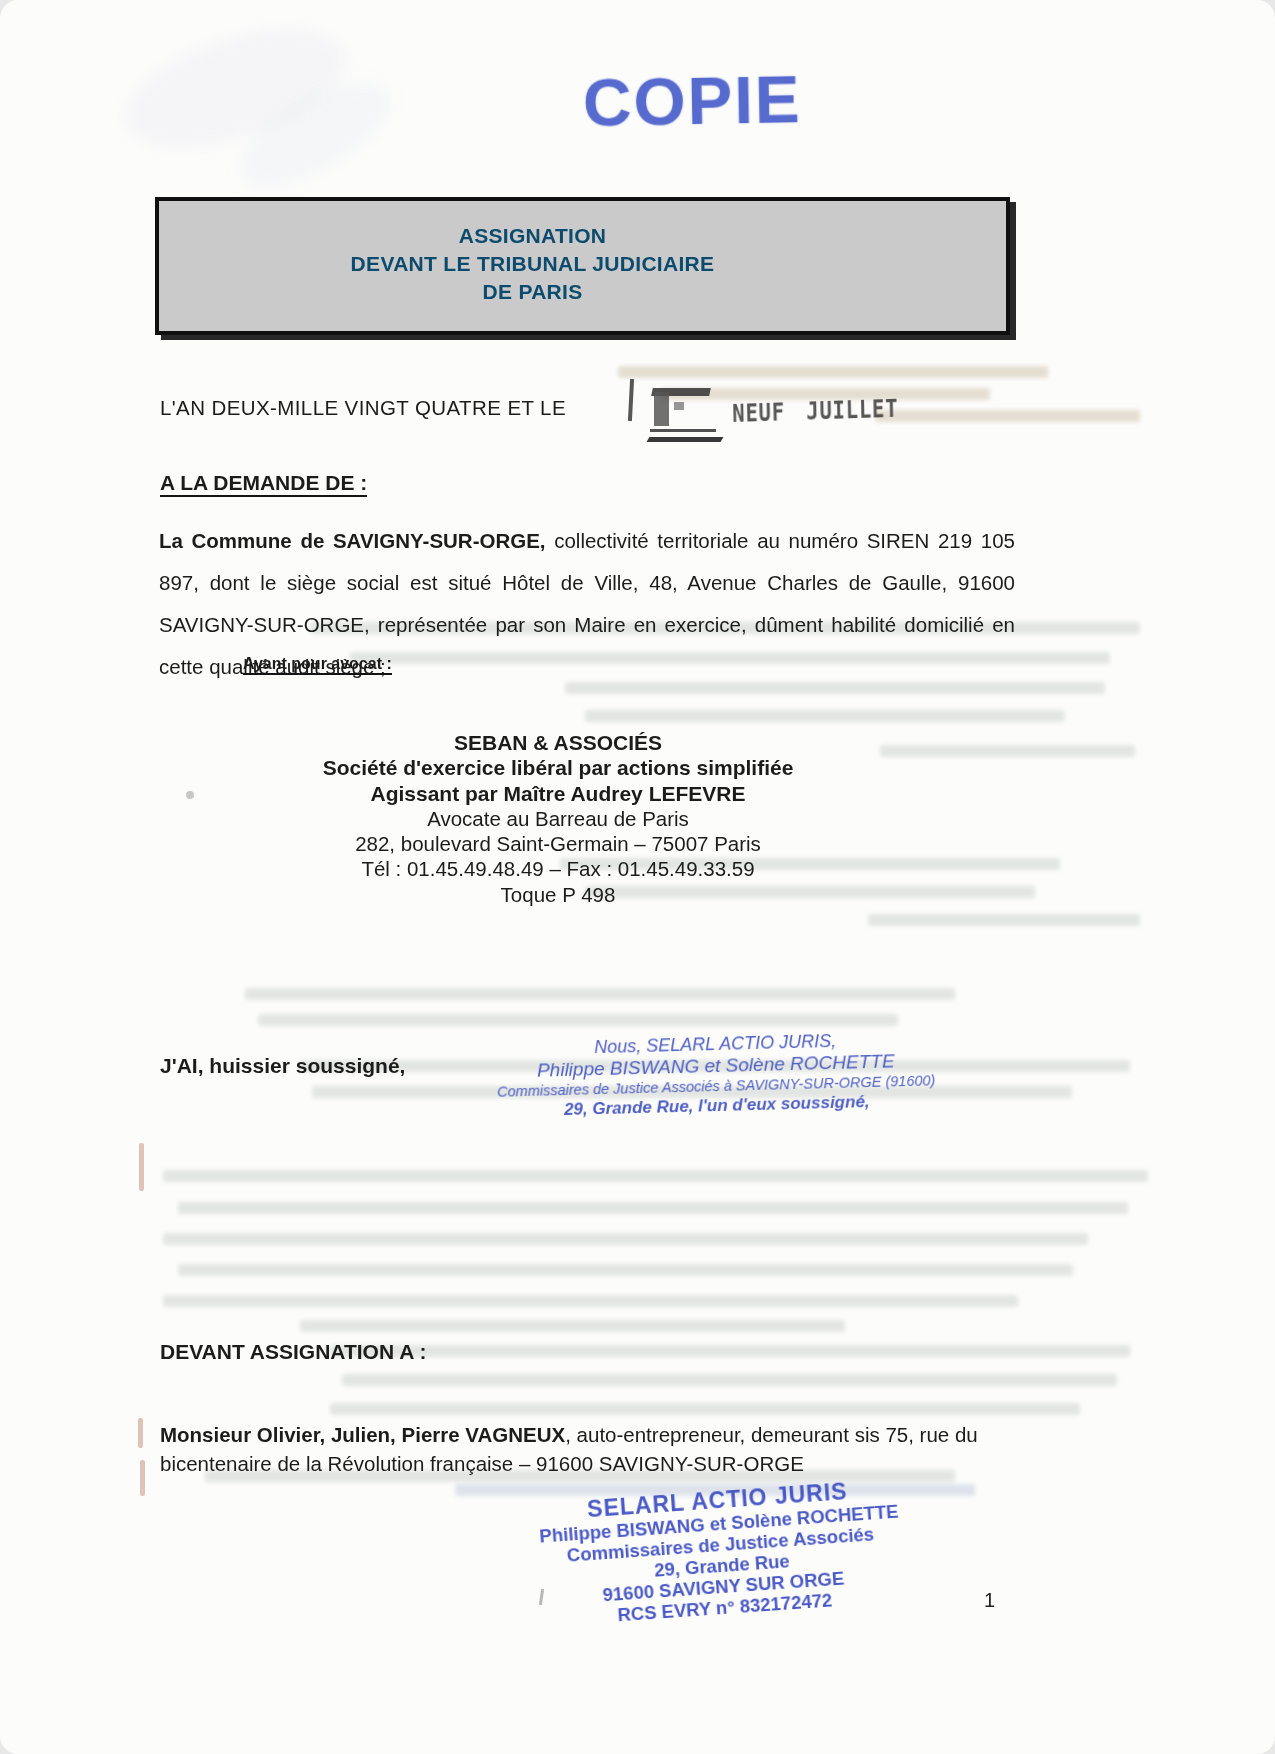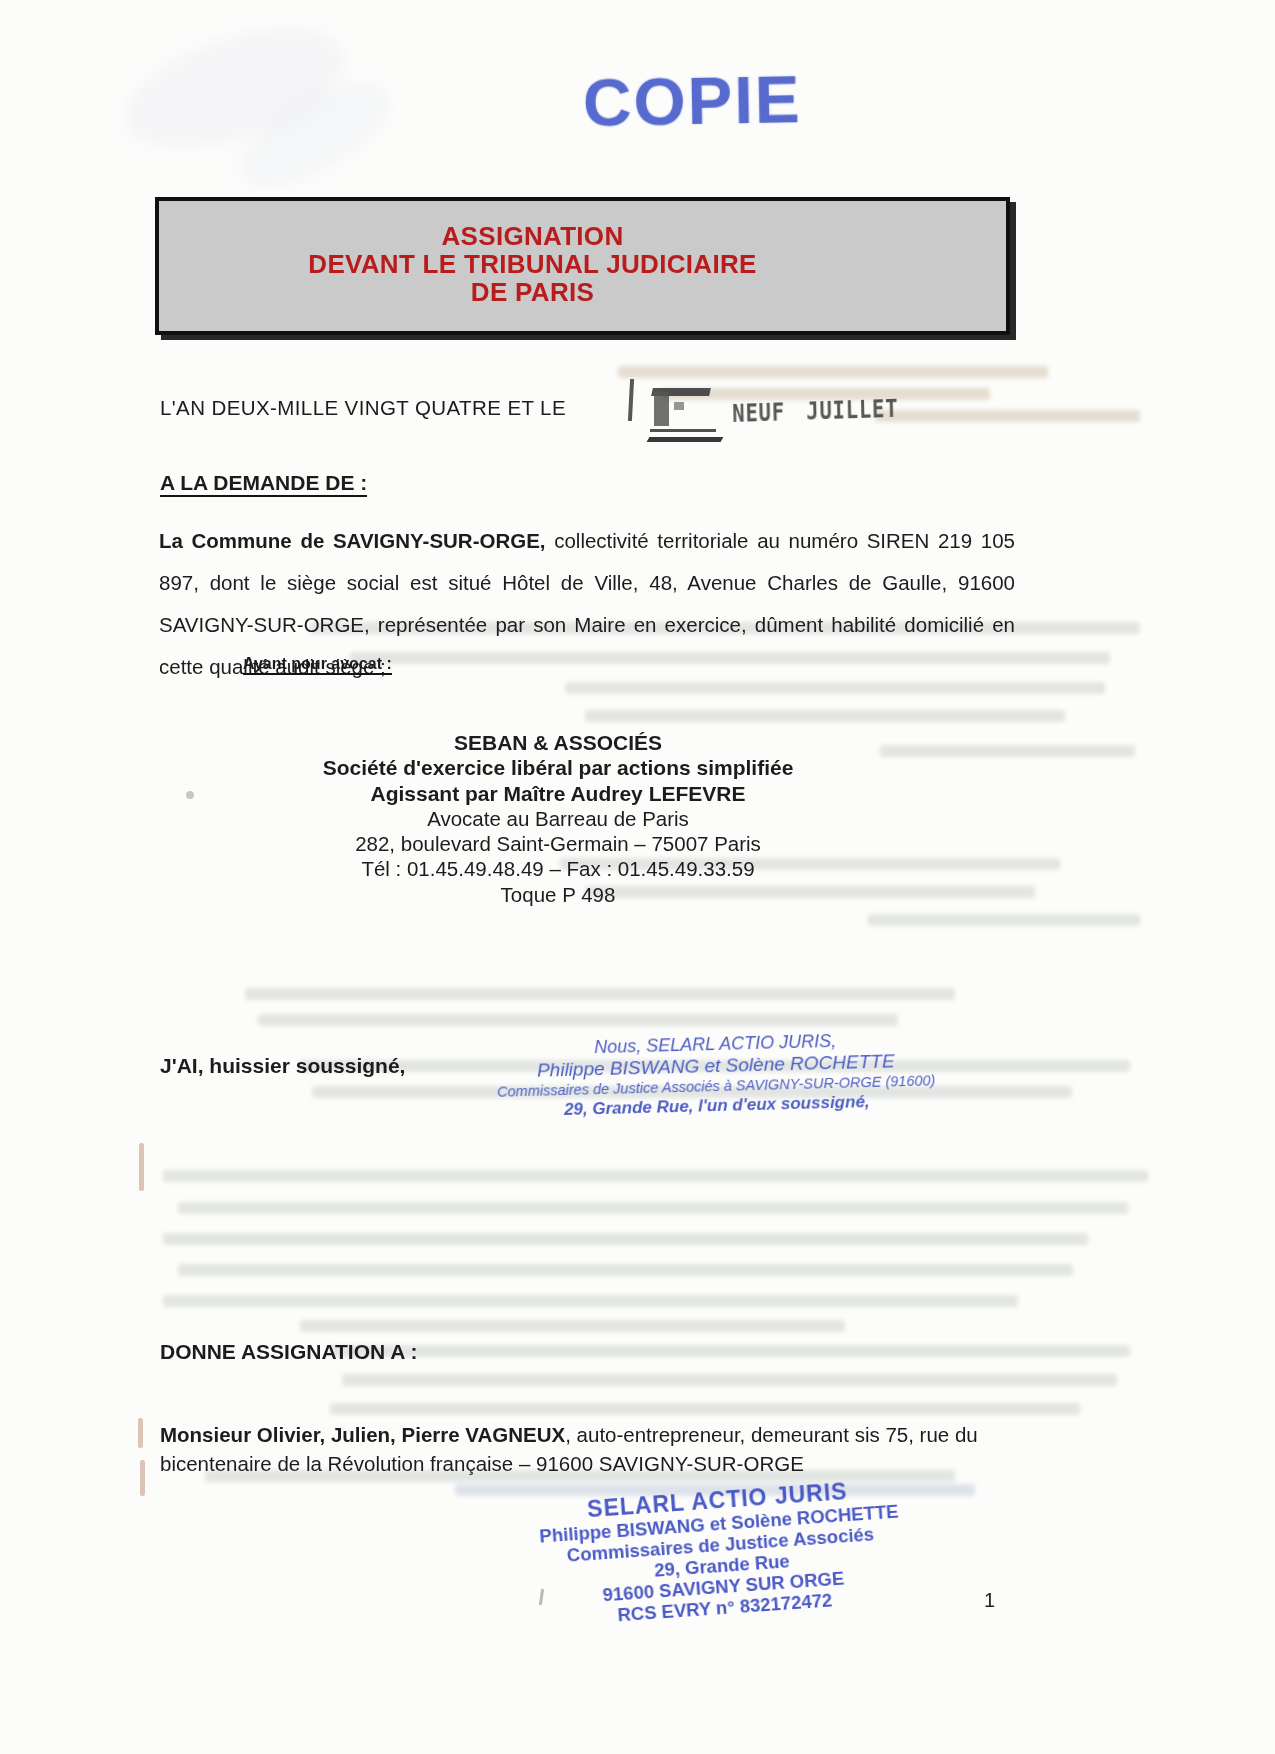--- a/index.html
+++ b/index.html
@@ -1,19 +1,19 @@
 <!DOCTYPE html>
 <html><head>
 <meta charset="utf-8">
 <style>
   html,body{margin:0;padding:0;background:#e8e8e8;}
   .page{
     position:relative; width:1275px; height:1754px; margin:0 auto;
     background:#fcfcfb; overflow:hidden;
-    font-family:"Liberation Sans", sans-serif; color:#1c1c1c;
+    font-family:"Liberation Sans", sans-serif; color:#1c1c1c;border-radius:18px;
   }
   
   .gl{position:absolute; height:12px; border-radius:3px;
       background:#9aa79e; opacity:.26; filter:blur(2px);
       transform:scaleX(-1);}
   .gl.warm{background:#b09a72; opacity:.30;}
   .gl.cool{background:#8fa0c4; opacity:.28;}
   .reddash{position:absolute; background:#a0522d; opacity:.32; filter:blur(.6px); border-radius:2px;}
   .smudge{position:absolute; border-radius:50%; filter:blur(8px);}
   .dot{position:absolute; width:8px; height:8px; border-radius:50%; background:#9a9a9a; opacity:.55;}
@@ -29,21 +29,21 @@
   }
 
   
   .title-box{
     position:absolute; left:155px; top:197px; width:847px; height:130px;
     background:#c9cac9; border:4px solid #101010;
     box-shadow:6px 5px 0 rgba(22,22,22,.92);
   }
   .title-box-inner{
     padding:21px 100px 0 0; text-align:center;
-    font-weight:bold; font-size:26px; line-height:28px; color:#b91c1c;
+    font-weight:bold; font-size:21px; line-height:28px; color:#0c4a6e;
     letter-spacing:.3px;
   }
 
   
   .t{position:absolute; font-size:20.5px;}
   .bold{font-weight:bold;}
   .uline{border-bottom:2.5px solid #141414; padding-bottom:1px;}
 
   .date-line{left:160px; top:396px; letter-spacing:.4px;}
 
@@ -184,21 +184,21 @@
 
 
   <div class="t huissier bold">J'AI, huissier soussigné,</div>
   <div class="stamp-inline">
     <div class="l1">Nous, SELARL ACTIO JURIS,</div>
     <div class="l2">Philippe BISWANG et Solène ROCHETTE</div>
     <div class="l3">Commissaires de Justice Associés à SAVIGNY-SUR-ORGE (91600)</div>
     <div class="l4">29, Grande Rue, l'un d'eux soussigné,</div>
   </div>
 
-  <div class="t donne-heading bold">DONNE ASSIGNATION A :</div>
+  <div class="t donne-heading bold">DEVANT ASSIGNATION A :</div>
 
   <div class="t defendant">
     <span class="bold">Monsieur Olivier, Julien, Pierre VAGNEUX</span><span>, auto-entrepreneur, demeurant sis 75, rue du bicentenaire de la Révolution française – 91600 SAVIGNY-SUR-ORGE</span>
   </div>
 
   <div class="stamp-bottom">
     <div class="b1">SELARL ACTIO JURIS</div>
     <div class="bn">Philippe BISWANG et Solène ROCHETTE</div>
     <div class="bn">Commissaires de Justice Associés</div>
     <div class="bn">29, Grande Rue</div>

